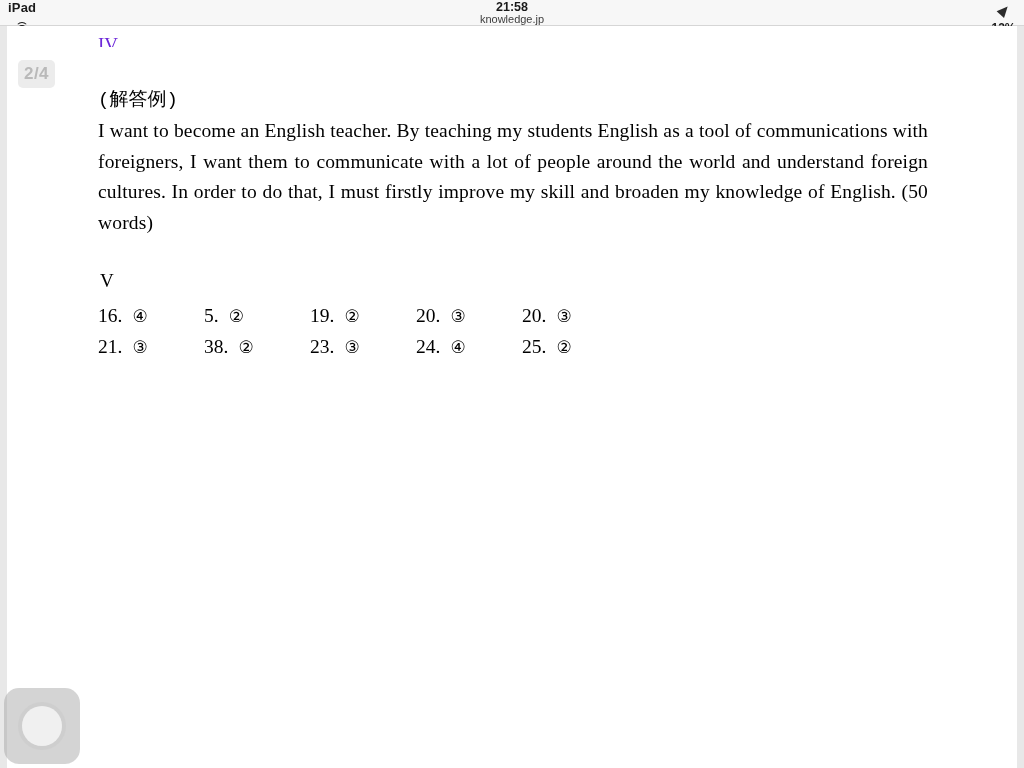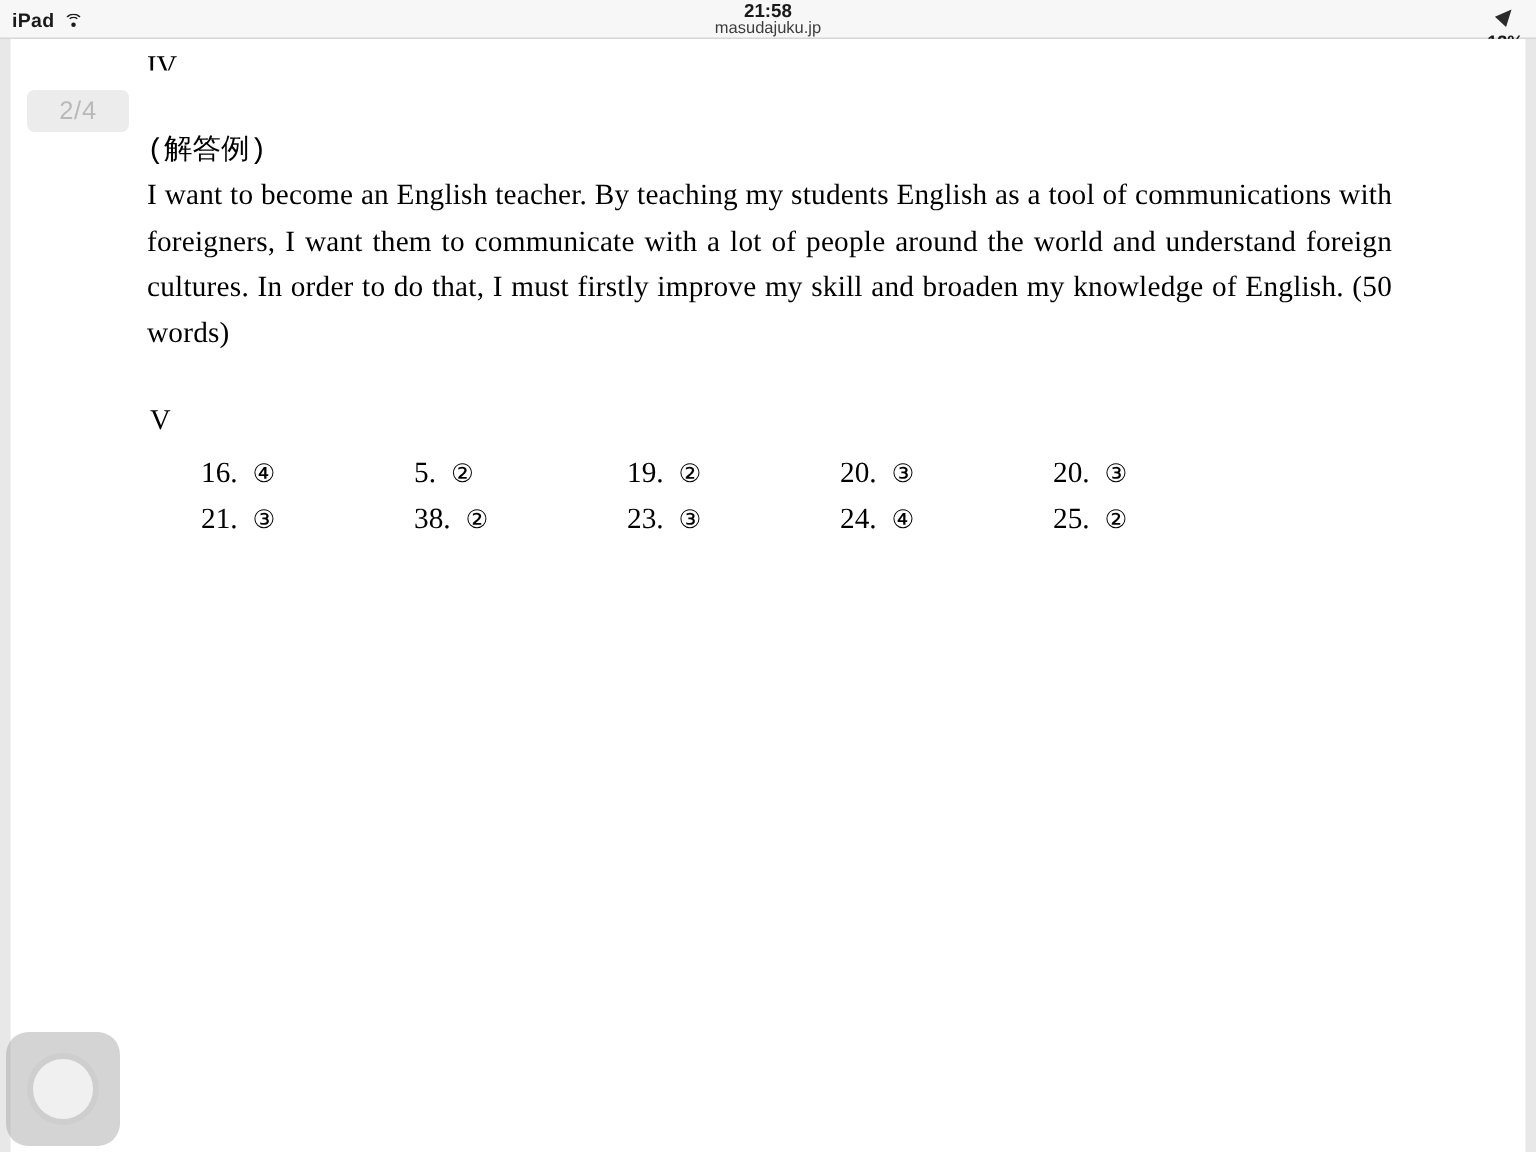--- a/index.html
+++ b/index.html
@@ -29,20 +29,21 @@
     font-size: 12px;
     color: #1a1a1a;
   }
   #status-left {
     position: absolute;
     left: 8px; top: 0;
     height: 26px;
     display: flex;
     align-items: center;
     gap: 6px;
+    flex-direction: column;
   }
   #status-left .carrier {
     font-size: 13px;
     font-weight: bold;
     letter-spacing: .2px;
   }
   .wifi-icon {
     display: inline-block;
     width: 13px; height: 11px;
     position: relative;
@@ -156,26 +157,26 @@
     width: 7px;
     height: 742px;
     background: #e8e8e8;
   }
   #left-gutter  { left: 0; }
   #right-gutter { right: 0; }
 
   #page-badge {
     position: absolute;
     left: 18px; top: 34px;
-    width: 68px; height: 28px;
+    width: 37px; height: 28px;
     background: #ececec;
     border-radius: 5px;
     color: #b9b9b9;
     font-size: 17px;
-    font-weight: normal;
+    font-weight: bold;
     display: flex;
     align-items: center;
     justify-content: center;
     letter-spacing: .5px;
   }
 
   #doc {
     position: absolute;
     left: 98px; top: 0;
     width: 860px;
@@ -183,21 +184,21 @@
     color: #000000;
   }
 
   .section-label {
     font-size: 19px;
     line-height: 1;
   }
   #sec-4 {
     position: absolute;
     top: 9px; left: 0;
-    color: #000000;
+    color: #6d28d9;
     overflow: hidden;
     height: 12px;
   }
   #paren-note {
     position: absolute;
     top: 60px; left: 0;
     font-size: 19px;
     font-family: Liberation Mono, monospace;
   }
 
@@ -226,21 +227,20 @@
   .answer-row {
     display: flex;
     height: 31px;
     align-items: center;
   }
   .answer-cell {
     width: 106px;
     display: flex;
     align-items: baseline;
     gap: 10px;
-    margin-left: 36px;
   }
   .answer-num { display: inline-block; }
   .answer-choice {
     font-family: "DejaVu Sans", "Liberation Sans", sans-serif;
     font-size: 17px;
   }
 
   
   #assistive-touch {
     position: absolute;
@@ -268,21 +268,21 @@
     <div id="status-left">
       <span class="carrier">iPad</span>
       <span class="wifi-icon">
           <i></i>
           <i></i>
           <i></i>
         </span>
     </div>
     <div id="status-center">
       <span class="clock">21:58</span>
-      <span class="site">masudajuku.jp</span>
+      <span class="site">knowledge.jp</span>
     </div>
     <div id="status-right">
       <span class="moon-icon"></span>
       <span class="location-icon"></span>
       <span class="battery-pct">12%</span>
       <span class="battery"><span class="fill" style="width: 12%;"></span></span>
     </div>
   </div>
 
   <div id="page-area">

